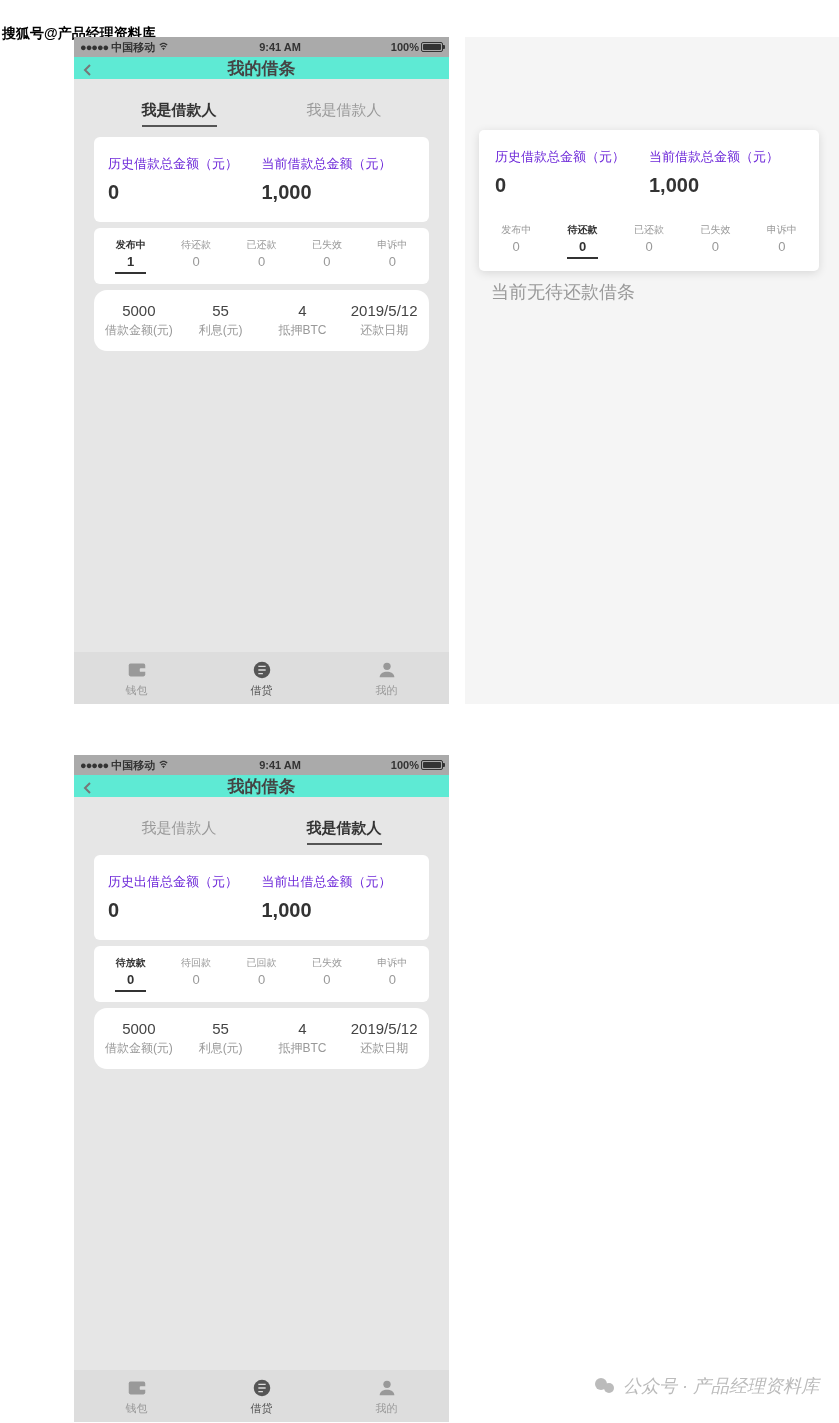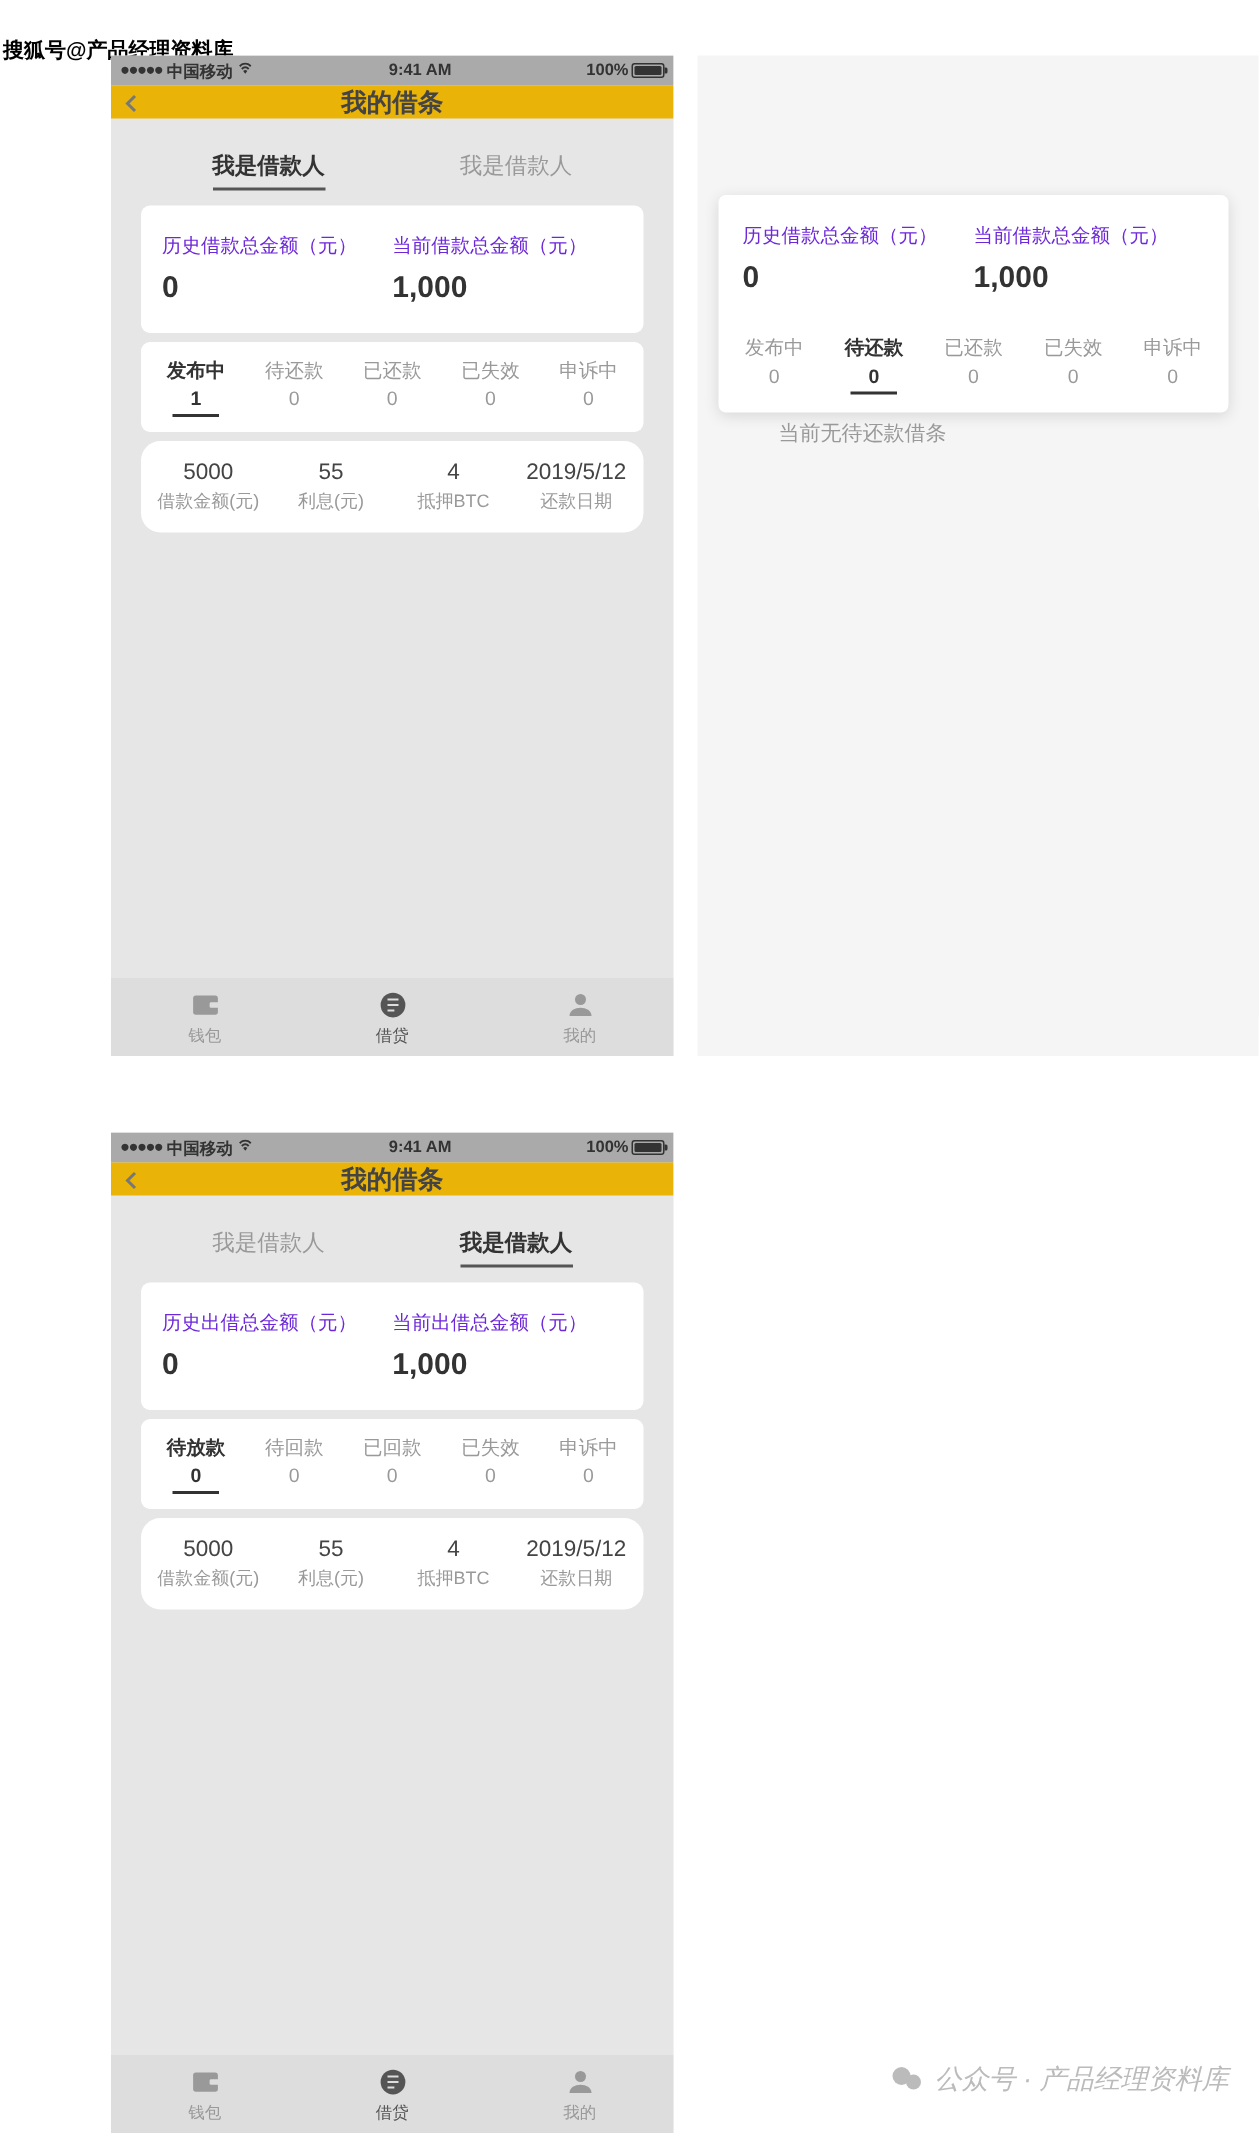--- a/index.html
+++ b/index.html
@@ -12,50 +12,50 @@
 .phone.p3 { left: 74px; top: 755px; }
 .statusbar { height: 20px; background: #aaa; display: flex; align-items: center; padding: 0 6px; font-size: 11px; font-weight: bold; color: #333; }
 .sb-left { display: flex; align-items: center; gap: 3px; }
 .sb-dots { letter-spacing: -1px; }
 .sb-wifi svg { width: 11px; height: 11px; fill: #333; }
 .sb-time { flex: 1; text-align: center; }
 .sb-right { display: flex; align-items: center; gap: 2px; }
 .sb-batt { width: 22px; height: 10px; border: 1px solid #333; border-radius: 2px; position: relative; }
 .sb-batt::after { content: ""; position: absolute; right: -3px; top: 2px; width: 2px; height: 4px; background: #333; border-radius: 0 1px 1px 0; }
 .sb-batt-in { position: absolute; left: 1px; top: 1px; bottom: 1px; right: 1px; background: #333; border-radius: 1px; }
-.navbar { height: 22px; background: #eab308; display: flex; align-items: center; position: relative; }
+.navbar { height: 22px; background: #5eead4; display: flex; align-items: center; position: relative; }
 .nav-back { position: absolute; left: 8px; width: 12px; height: 12px; }
 .nav-back svg { width: 12px; height: 12px; stroke: #777; stroke-width: 2; fill: none; }
 .nav-title { flex: 1; text-align: center; font-size: 17px; font-weight: 600; color: #444; }
 .tabs { display: flex; justify-content: center; gap: 90px; padding: 22px 0 10px; }
 .tab { font-size: 15px; color: #999; padding-bottom: 5px; }
 .tab.active { color: #333; font-weight: 600; border-bottom: 2px solid #555; }
 .card { background: #fff; margin: 0 20px; border-radius: 6px; }
 .card.amt { padding: 18px 14px 18px; display: flex; }
 .amt-col { flex: 1; }
 .amt-lbl { font-size: 13px; color: #6d28d9; }
 .amt-val { font-size: 20px; font-weight: bold; color: #333; margin-top: 8px; }
 .stat-row { background: #fff; margin: 6px 20px 0; border-radius: 6px; padding: 10px 4px 10px; display: flex; }
 .stat { flex: 1; text-align: center; }
-.stat-lbl { font-size: 13px; color: #999; }
+.stat-lbl { font-size: 10px; color: #999; }
 .stat-val { font-size: 13px; color: #999; margin-top: 2px; padding-bottom: 3px; display: inline-block; }
 .stat.active .stat-lbl { color: #333; font-weight: 600; }
 .stat.active .stat-val { color: #333; font-weight: 600; border-bottom: 2px solid #333; padding-left: 12px; padding-right: 12px; }
 .detail-row { background: #fff; margin: 6px 20px 0; border-radius: 13px; padding: 12px 4px; display: flex; }
 .detail { flex: 1; text-align: center; }
 .detail-val { font-size: 15px; color: #444; }
 .detail-lbl { font-size: 12px; color: #999; margin-top: 3px; }
 .tabbar { position: absolute; bottom: 0; left: 0; right: 0; height: 52px; background: #ddd; display: flex; }
 .tb-item { flex: 1; display: flex; flex-direction: column; align-items: center; justify-content: center; gap: 2px; font-size: 11px; color: #999; }
 .tb-item.active { color: #555; }
 .tb-item svg { width: 22px; height: 22px; }
 .panel { position: absolute; left: 479px; top: 130px; width: 340px; background: #fff; border-radius: 5px; box-shadow: 0 2px 10px rgba(0,0,0,0.12); padding-bottom: 8px; }
 .panel .amt-row { padding: 18px 16px; display: flex; }
 .panel .stat-row2 { display: flex; padding: 8px 4px 4px; }
-.empty { position: absolute; left: 491px; top: 280px; font-size: 14px; color: #999; margin-left: 28px; }
+.empty { position: absolute; left: 491px; top: 280px; font-size: 18px; color: #999; }
 .panel-bg { position: absolute; left: 465px; top: 37px; width: 375px; height: 667px; background: #f5f5f5; }
 </style>
 </head>
 <body>
 
 <div class="wm-top">搜狐号@产品经理资料库</div>
 
 <div class="panel-bg"></div>
 <div class="panel">
   <div class="amt-row">

